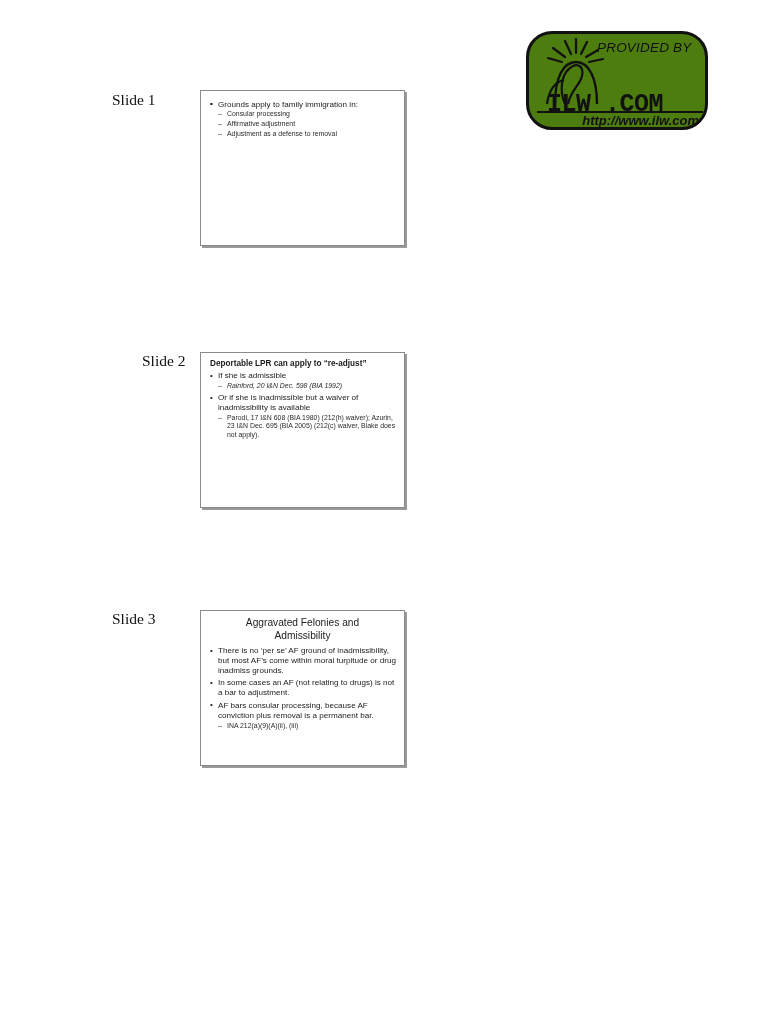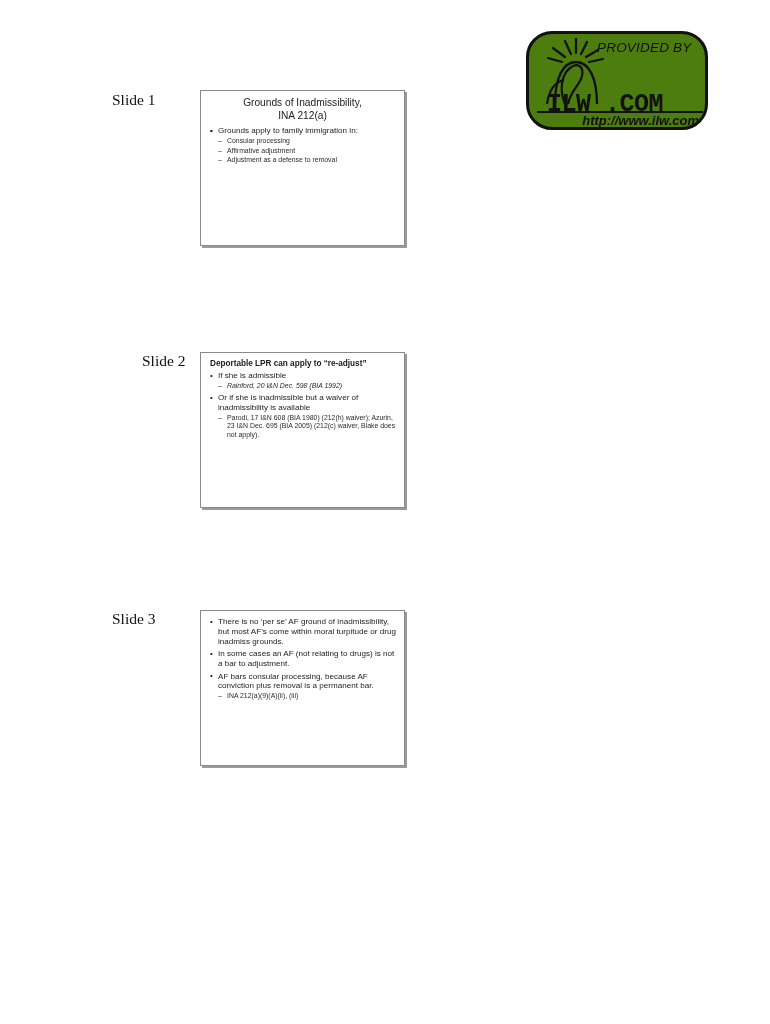--- a/index.html
+++ b/index.html
@@ -211,24 +211,20 @@
     <div class="logo-wordmark">ILW .COM</div>
     <div class="logo-divider"></div>
     <div class="logo-url">http://www.ilw.com</div>
   </div>
 </div>
 
 <div class="slide-label" style="left:112px; top:91px;">Slide 1</div>
 
 <div class="slide-box" style="left:200px; top:90px;">
   <div class="slide-body">
-    <div class="slide-title">
-      <div>Grounds of Inadmissibility,</div>
-      <div>INA 212(a)</div>
-    </div>
     <ul class="lvl1">
       <li>
         <span class="b1">•</span>
       </li>
       <li>
         <span class="b1">•</span>
         <span>Grounds apply to family immigration in:</span>
         <ul class="lvl2">
           <li>
             <span class="b2">–</span>
@@ -275,20 +271,24 @@
         </ul>
       </li>
     </ul>
   </div>
 </div>
 
 <div class="slide-label" style="left:112px; top:610px;">Slide 3</div>
 
 <div class="slide-box" style="left:200px; top:610px;">
   <div class="slide-body">
+    <div class="slide-title">
+      <div>Aggravated Felonies and</div>
+      <div>Admissibility</div>
+    </div>
     <ul class="lvl1">
       <li>
         <span class="b1">•</span>
         <span>There is no ‘per se’ AF ground of inadmissibility, but most AF’s come within moral turpitude or drug inadmiss grounds.</span>
       </li>
       <li>
         <span class="b1">•</span>
         <span>In some cases an AF (not relating to drugs) is not a bar to adjustment.</span>
       </li>
       <li>

